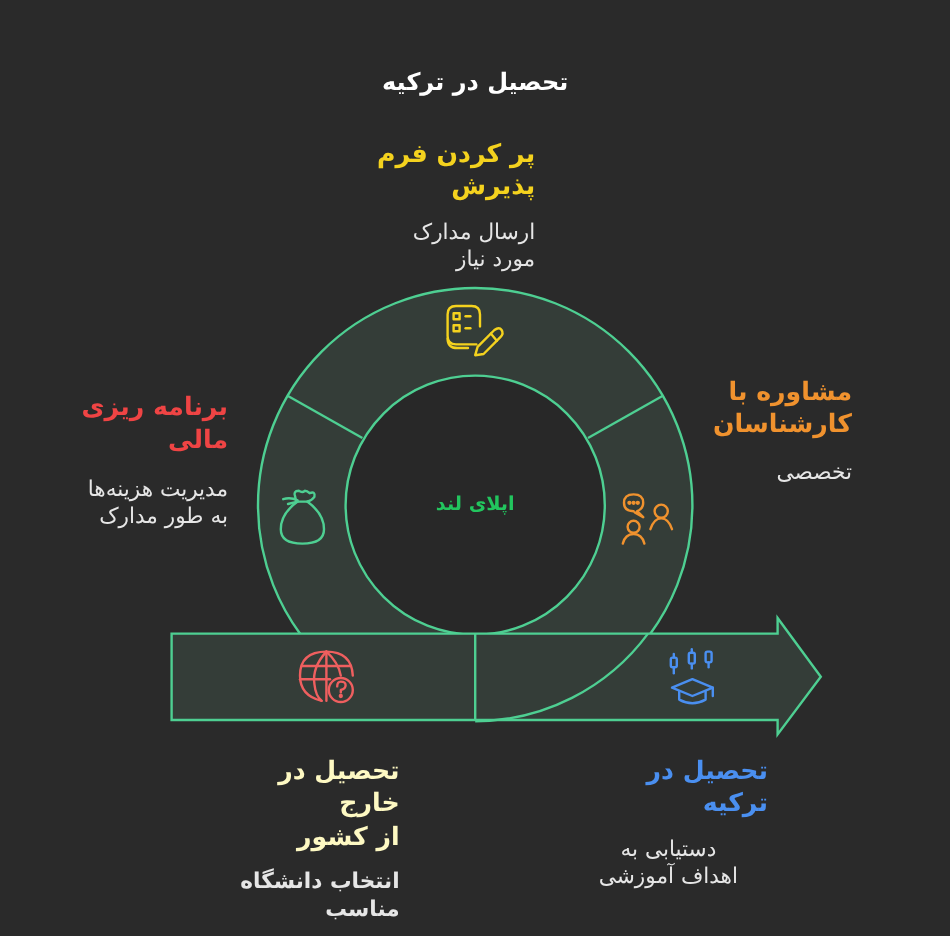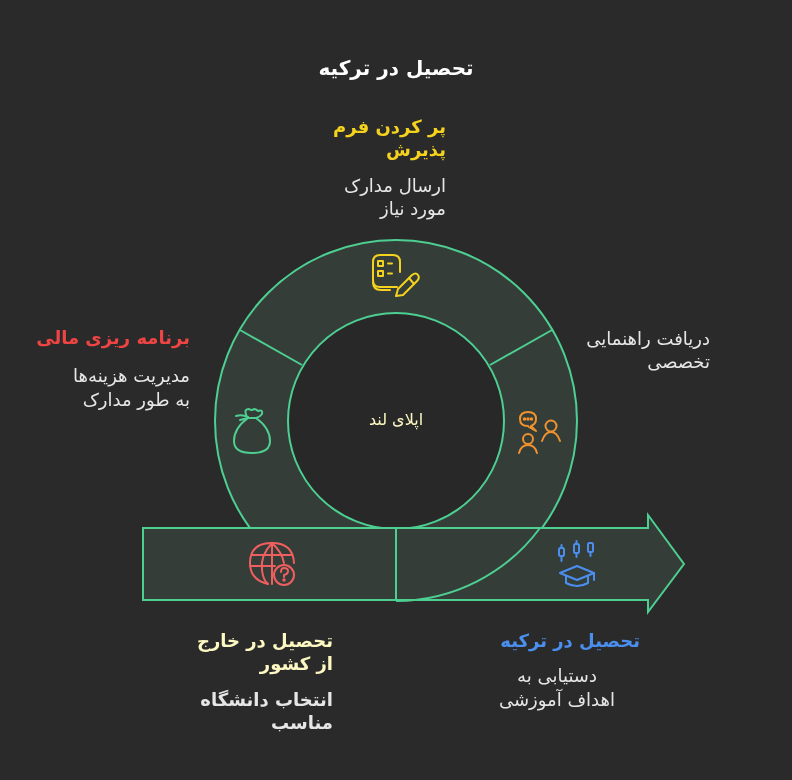--- a/index.html
+++ b/index.html
@@ -16,26 +16,26 @@
     direction: rtl;
     text-align: right;
     line-height: 1.3;
   }
   .title {
     position: absolute;
     left: 0; width: 792px; top: 56px;
     text-align: center; direction: rtl;
     color: #ffffff; font-weight: bold; font-size: 20px;
   }
-  .head { font-weight: bold; font-size: 18px; }
+  .head { font-weight: bold; font-size: 21px; }
   .desc { color: #e6e6e6; font-size: 18px; margin-top: 14px; }
   .center-label {
     position: absolute; left: 336px; width: 120px; top: 410px;
     text-align: center; direction: rtl;
-    color: #fef9c3; font-weight: normal; font-size: 16px;
+    color: #22c55e; font-weight: bold; font-size: 16px;
   }
 </style>
 </head>
 <body>
 
 <svg class="diagram" width="792" height="780" viewBox="0 0 792 780" xmlns="http://www.w3.org/2000/svg">
   <defs>
     <clipPath id="aboveArrow">
       <rect x="0" y="0" width="792" height="528"></rect>
     </clipPath>
@@ -123,22 +123,25 @@
     <div>پر کردن فرم</div>
     <div>پذیرش</div>
   </div>
   <div class="desc" style="margin-top:12px;">
     <div>ارسال مدارک</div>
     <div>مورد نیاز</div>
   </div>
 </div>
 
 <div class="txt" style="left:560px; width:150px; top:313px;">
+  <div class="head" style="color:#f0922e;">
+    <div>مشاوره با</div>
+    <div>کارشناسان</div>
+  </div>
   <div class="desc" style="margin-top:14px;">
-    <div>دریافت راهنمایی</div>
     <div>تخصصی</div>
   </div>
 </div>
 
 <div class="txt" style="left:20px; width:170px; top:326px;">
   <div class="head" style="color:#ef4444;">
     <div>برنامه ریزی مالی</div>
   </div>
   <div class="desc" style="margin-top:15px;">
     <div>مدیریت هزینه‌ها</div>

